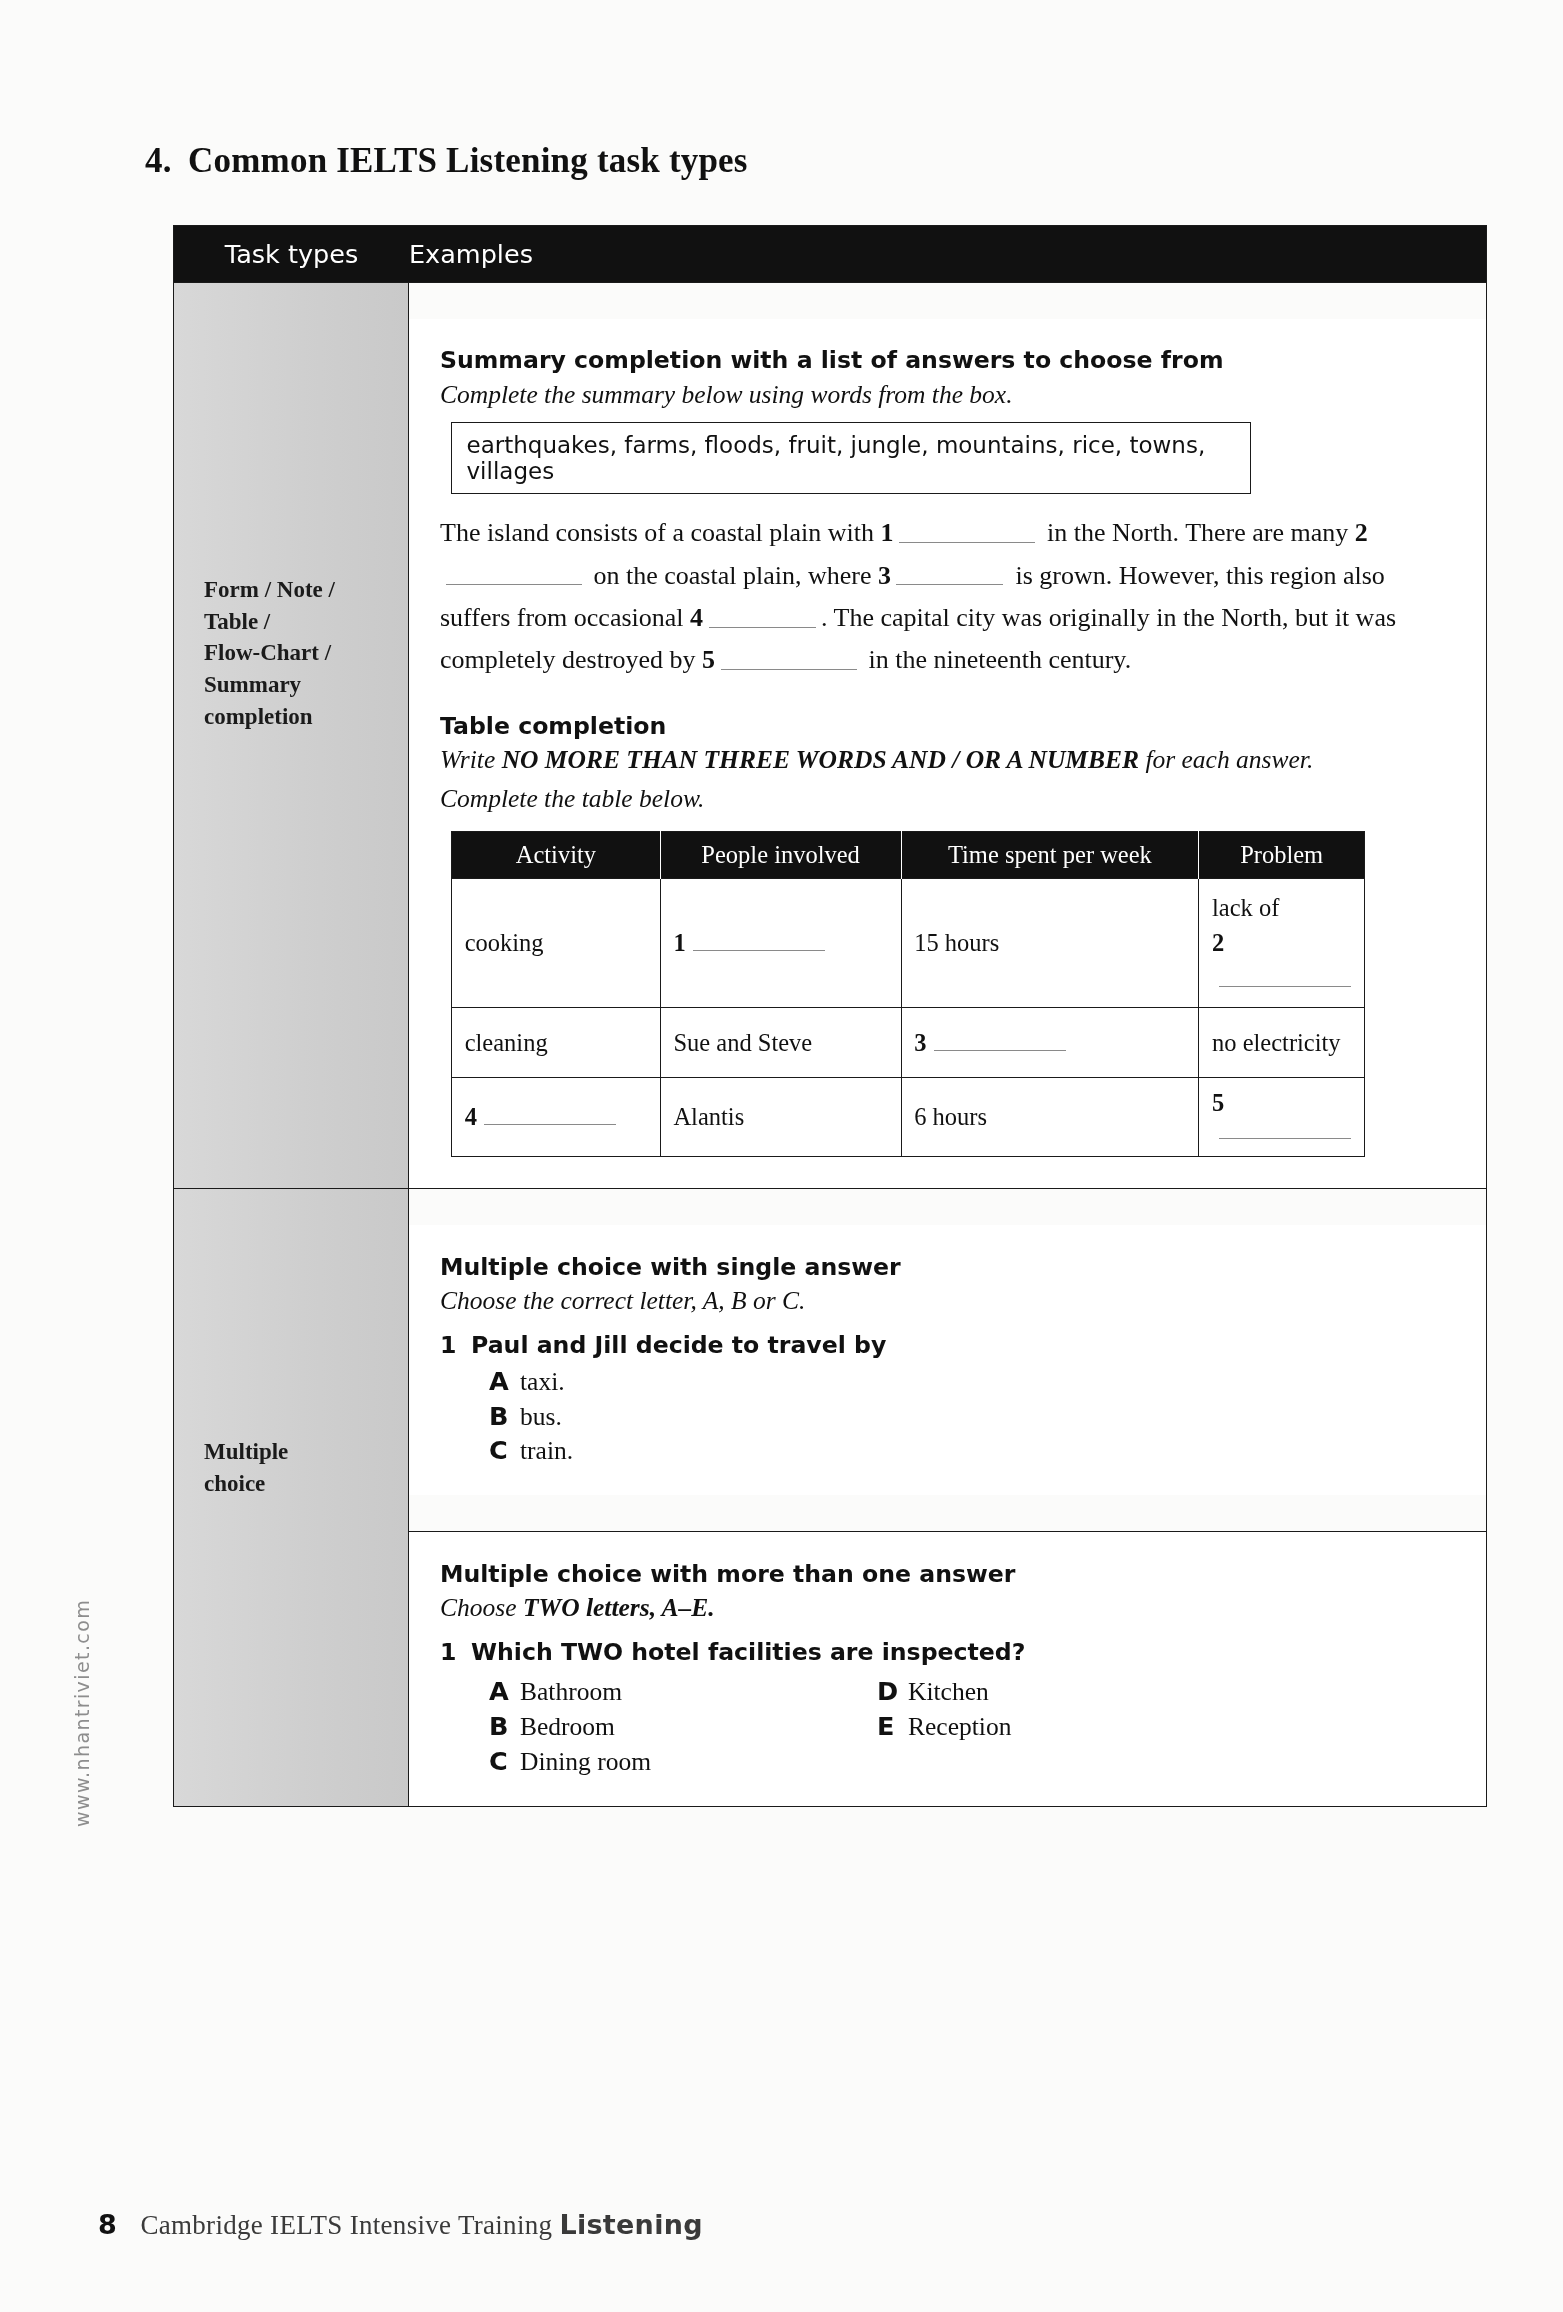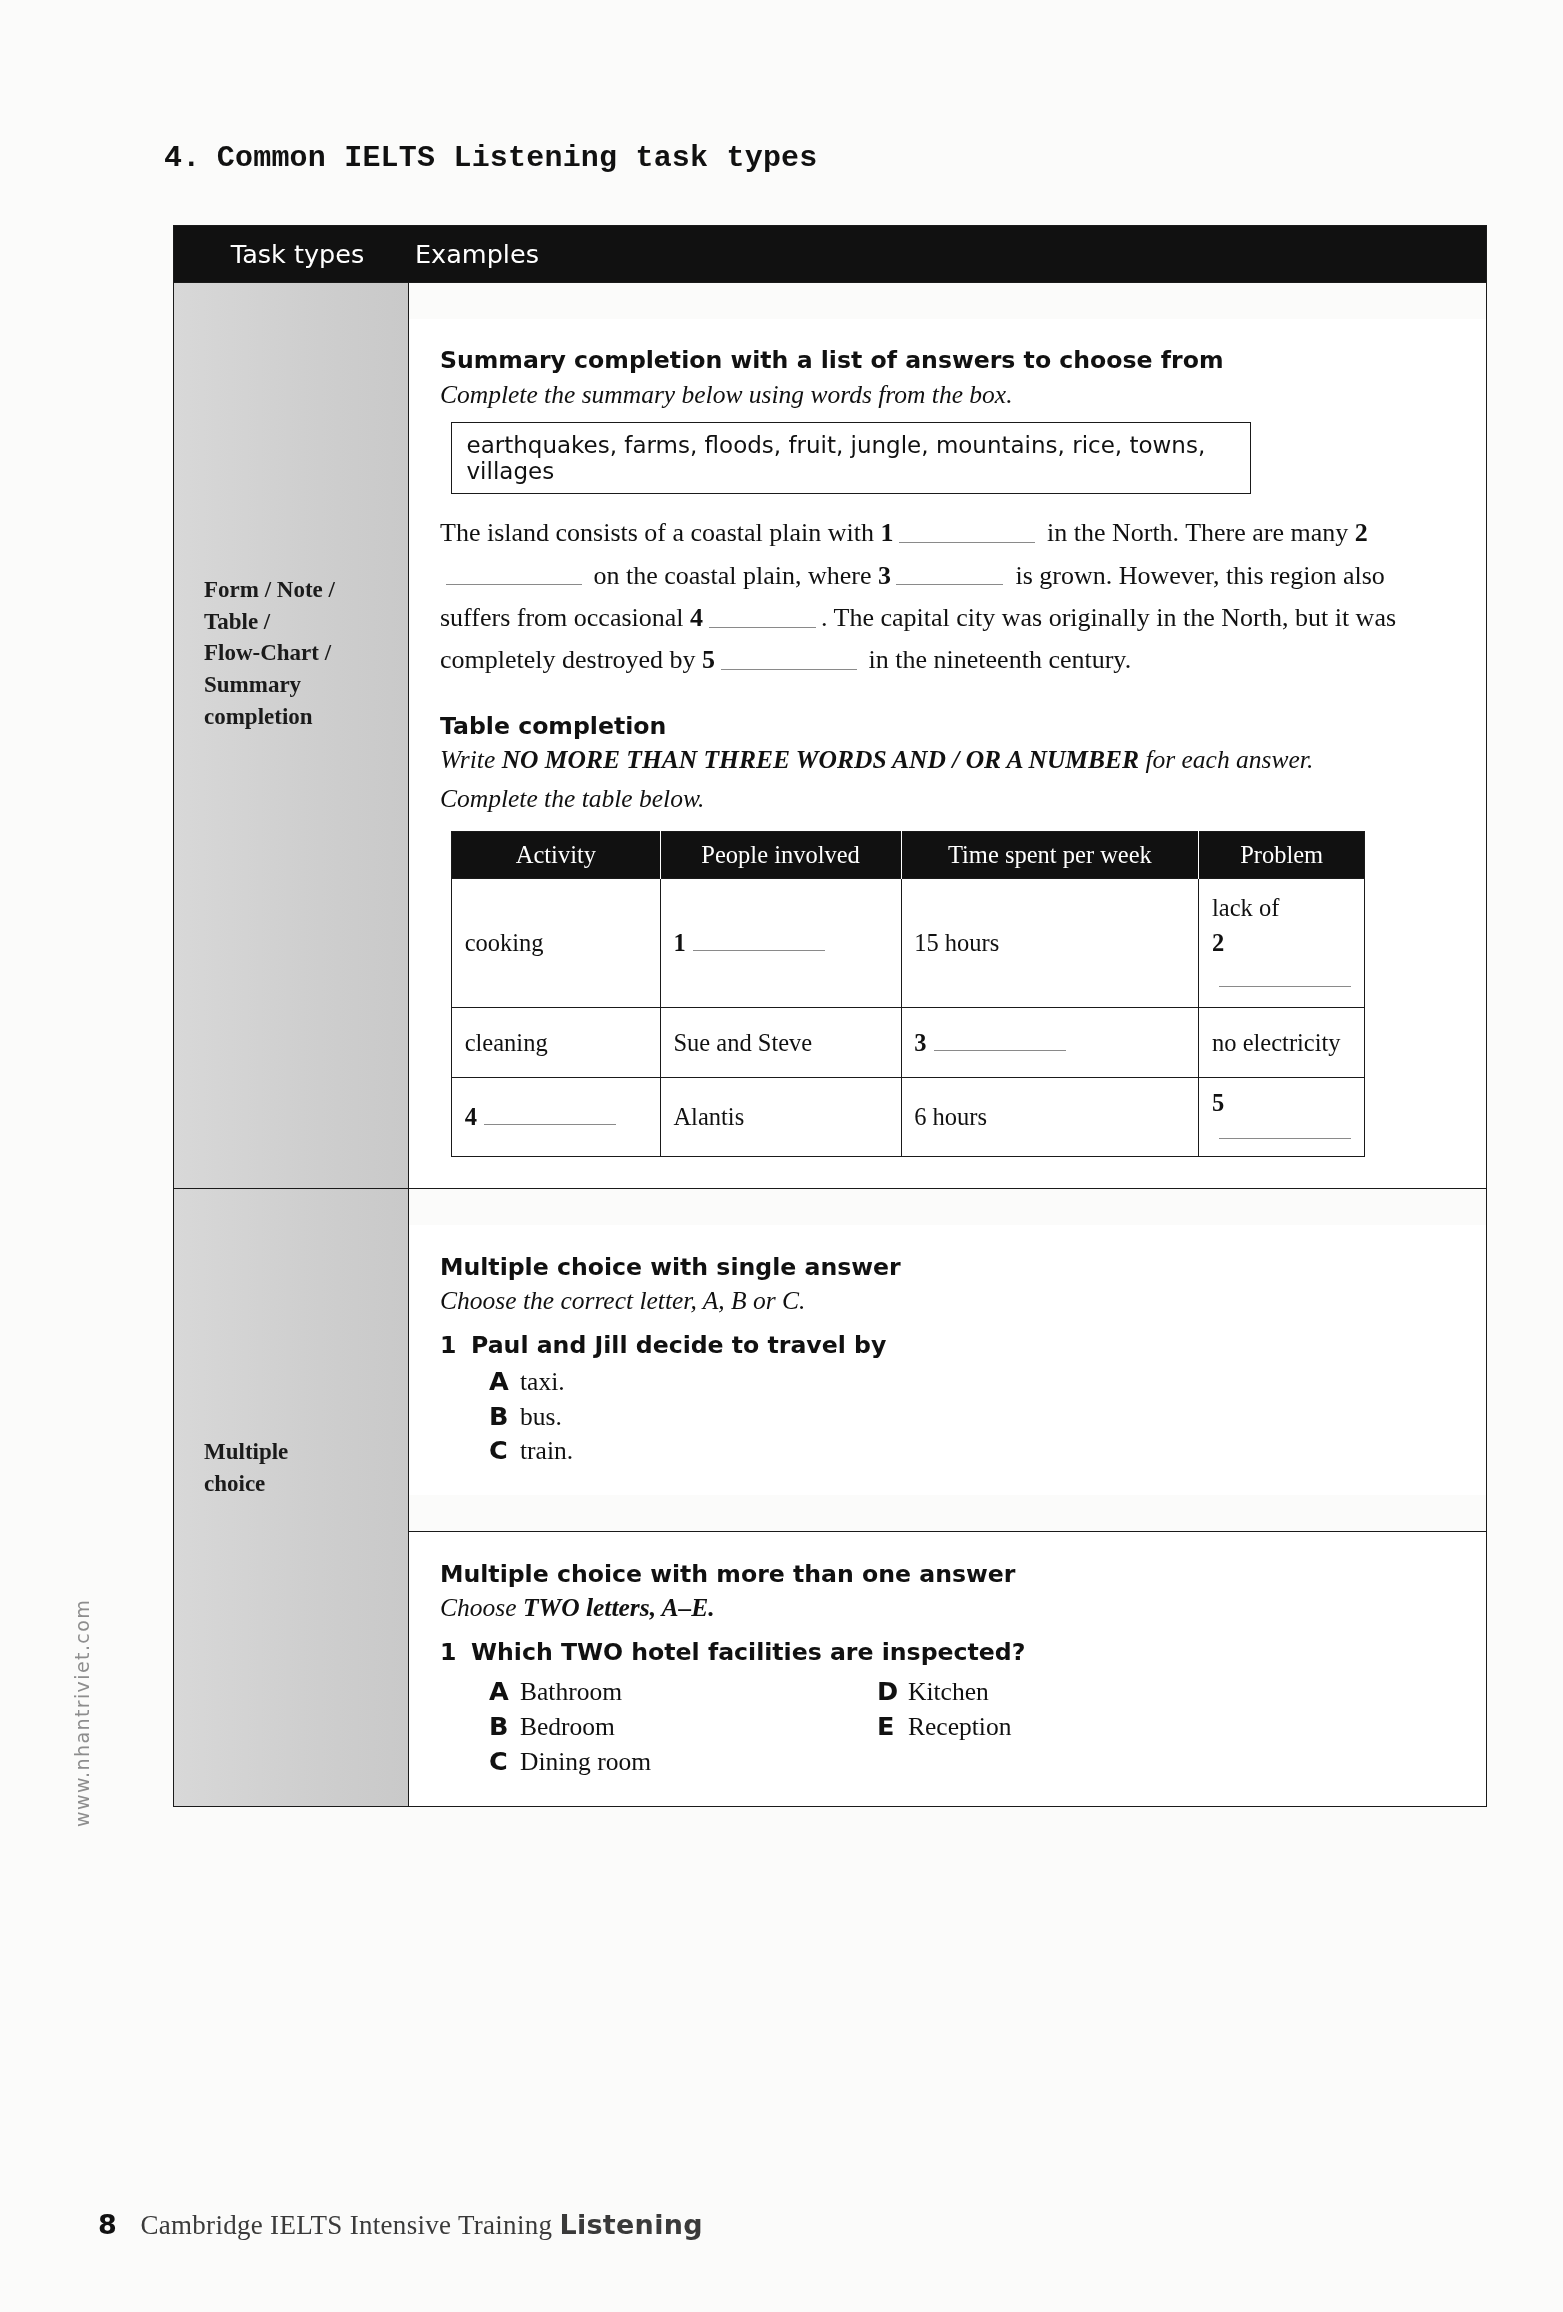--- a/index.html
+++ b/index.html
@@ -29,26 +29,25 @@
     transform: rotate(-90deg);
     transform-origin: left top;
     font-family: "DejaVu Sans", sans-serif;
     font-size: 19px;
     letter-spacing: 1.4px;
     color: #8d8d8d;
     white-space: nowrap;
   }
   .title {
     position: absolute;
-    left: 164px;
+    left: 145px;
     top: 141px;
-    font-size: 30px;
+    font-size: 35px;
     font-weight: bold;
     letter-spacing: 0.2px;
-    font-family: Liberation Mono, monospace;
   }
   .title .num { margin-right: 16.4px; }
 
   .tbl {
     position: absolute;
     left: 173px;
     top: 225px;
     width: 1314px;
     border: 1.8px solid #1a1a1a;
     box-sizing: border-box;
@@ -58,21 +57,20 @@
     background: #111;
     color: #fff;
     height: 56px;
     align-items: center;
   }
   .thead .c1 {
     width: 235px;
     text-align: center;
     font-size: 25.5px;
     font-family: "DejaVu Sans", sans-serif;
-    padding-left: 6px;
   }
   .thead .c2 {
     flex: 1;
     text-align: left;
     font-size: 25.5px;
     font-family: "DejaVu Sans", sans-serif;
   }
 
   .row {
     display: flex;

